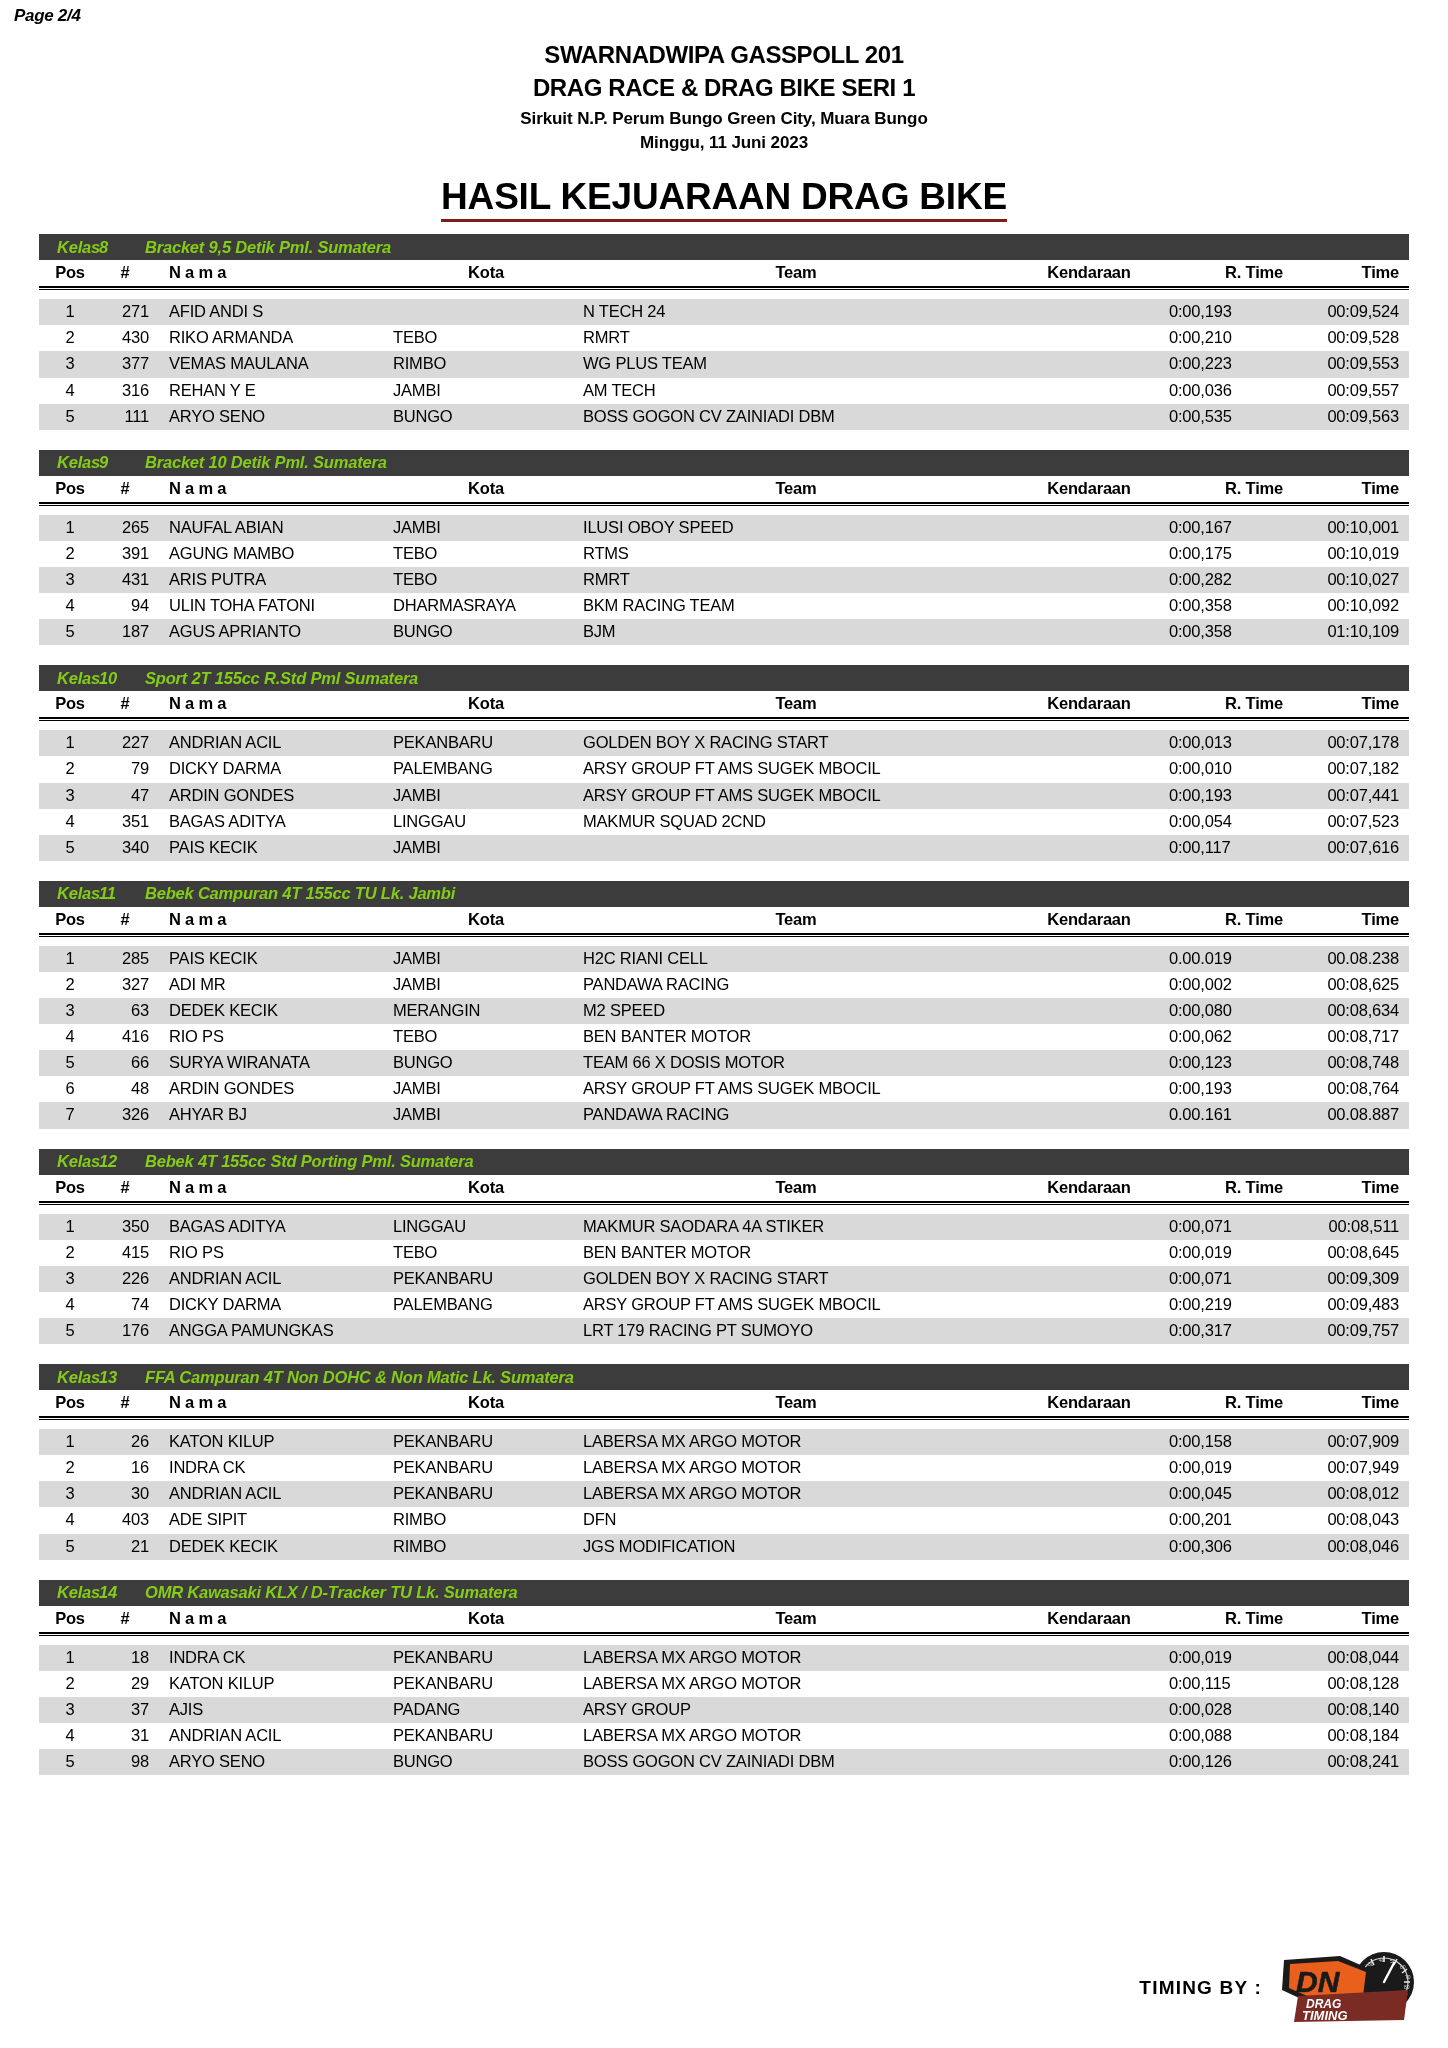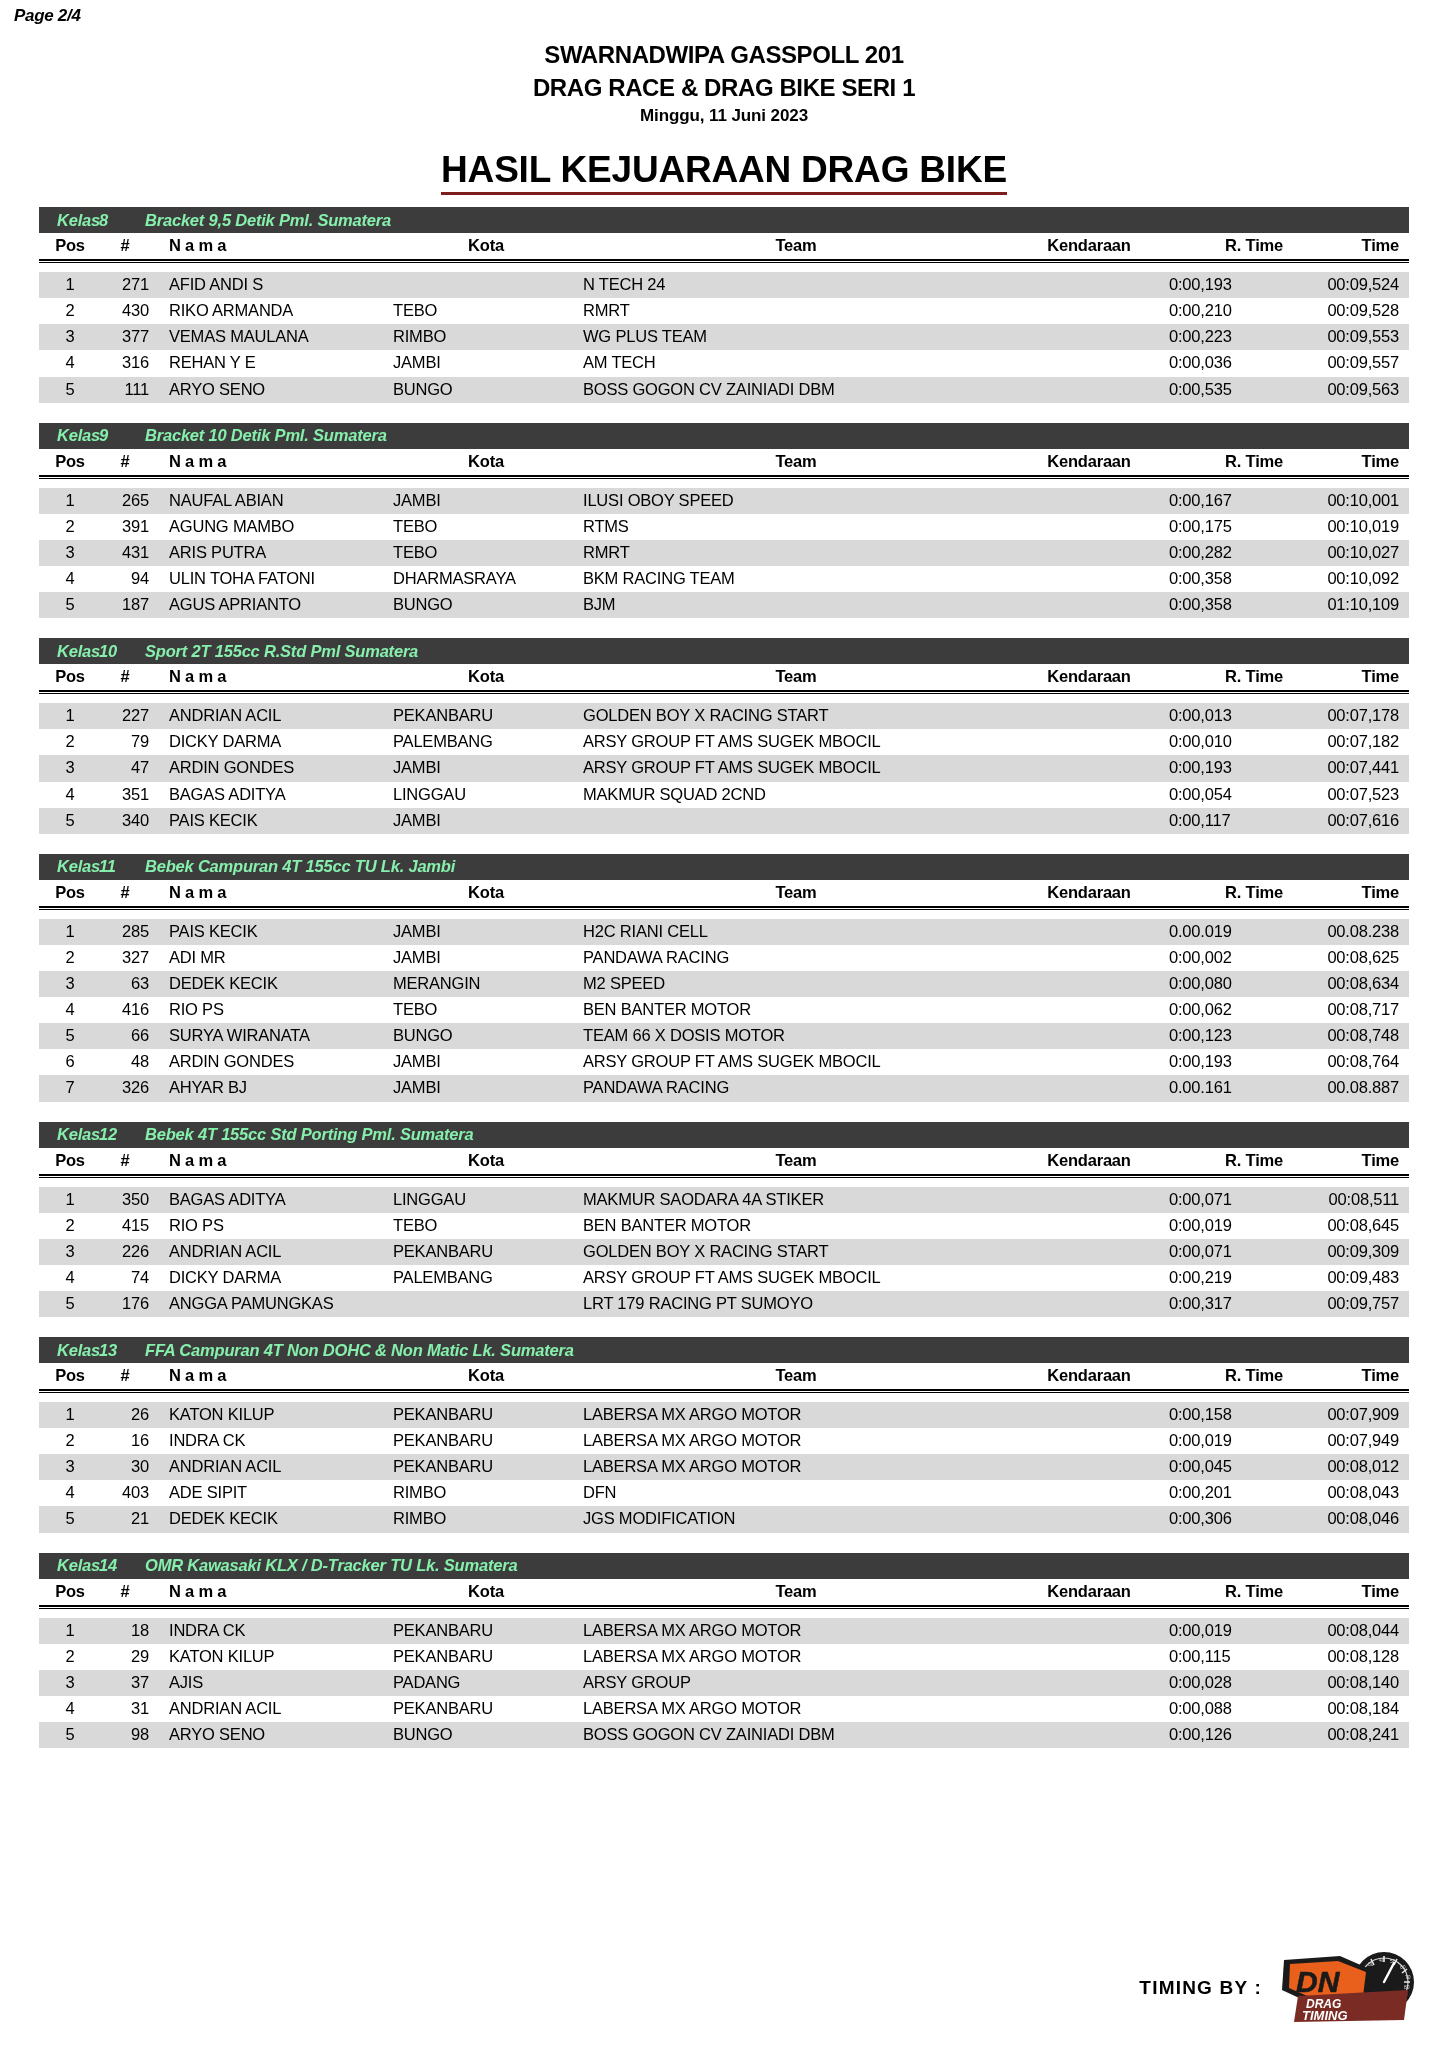--- a/index.html
+++ b/index.html
@@ -72,21 +72,21 @@
 
   
   .sheet {
     width: 1370px;
     margin: 0 auto;
   }
   .klass-block { margin-bottom: 20px; }
 
   .klass-bar {
     background: #3c3c3c;
-    color: #86efac;
+    color: #84cc16;
     height: 26px;
     display: flex;
     align-items: center;
     font-style: italic;
     font-weight: bold;
     font-size: 16.5px;
     letter-spacing: -0.2px;
   }
   .klass-bar .kb-label { padding-left: 18px; width: 60px; }
   .klass-bar .kb-num { width: 46px; }
@@ -169,20 +169,21 @@
   .logo svg { display: block; }
 </style>
 </head>
 <body>
 
 <div class="page-num">Page 2/4</div>
 
 <div class="doc-header">
   <div class="line1">SWARNADWIPA GASSPOLL 201</div>
   <div class="line2">DRAG RACE &amp; DRAG BIKE SERI 1</div>
+  <div class="line3">Sirkuit N.P. Perum Bungo Green City, Muara Bungo</div>
   <div class="line4">Minggu, 11 Juni 2023</div>
 </div>
 
 <div class="doc-title">
   <span>HASIL KEJUARAAN DRAG BIKE</span>
 </div>
 
 <div class="sheet" id="sheet">
     <div class="klass-block">
       <div class="klass-bar">

